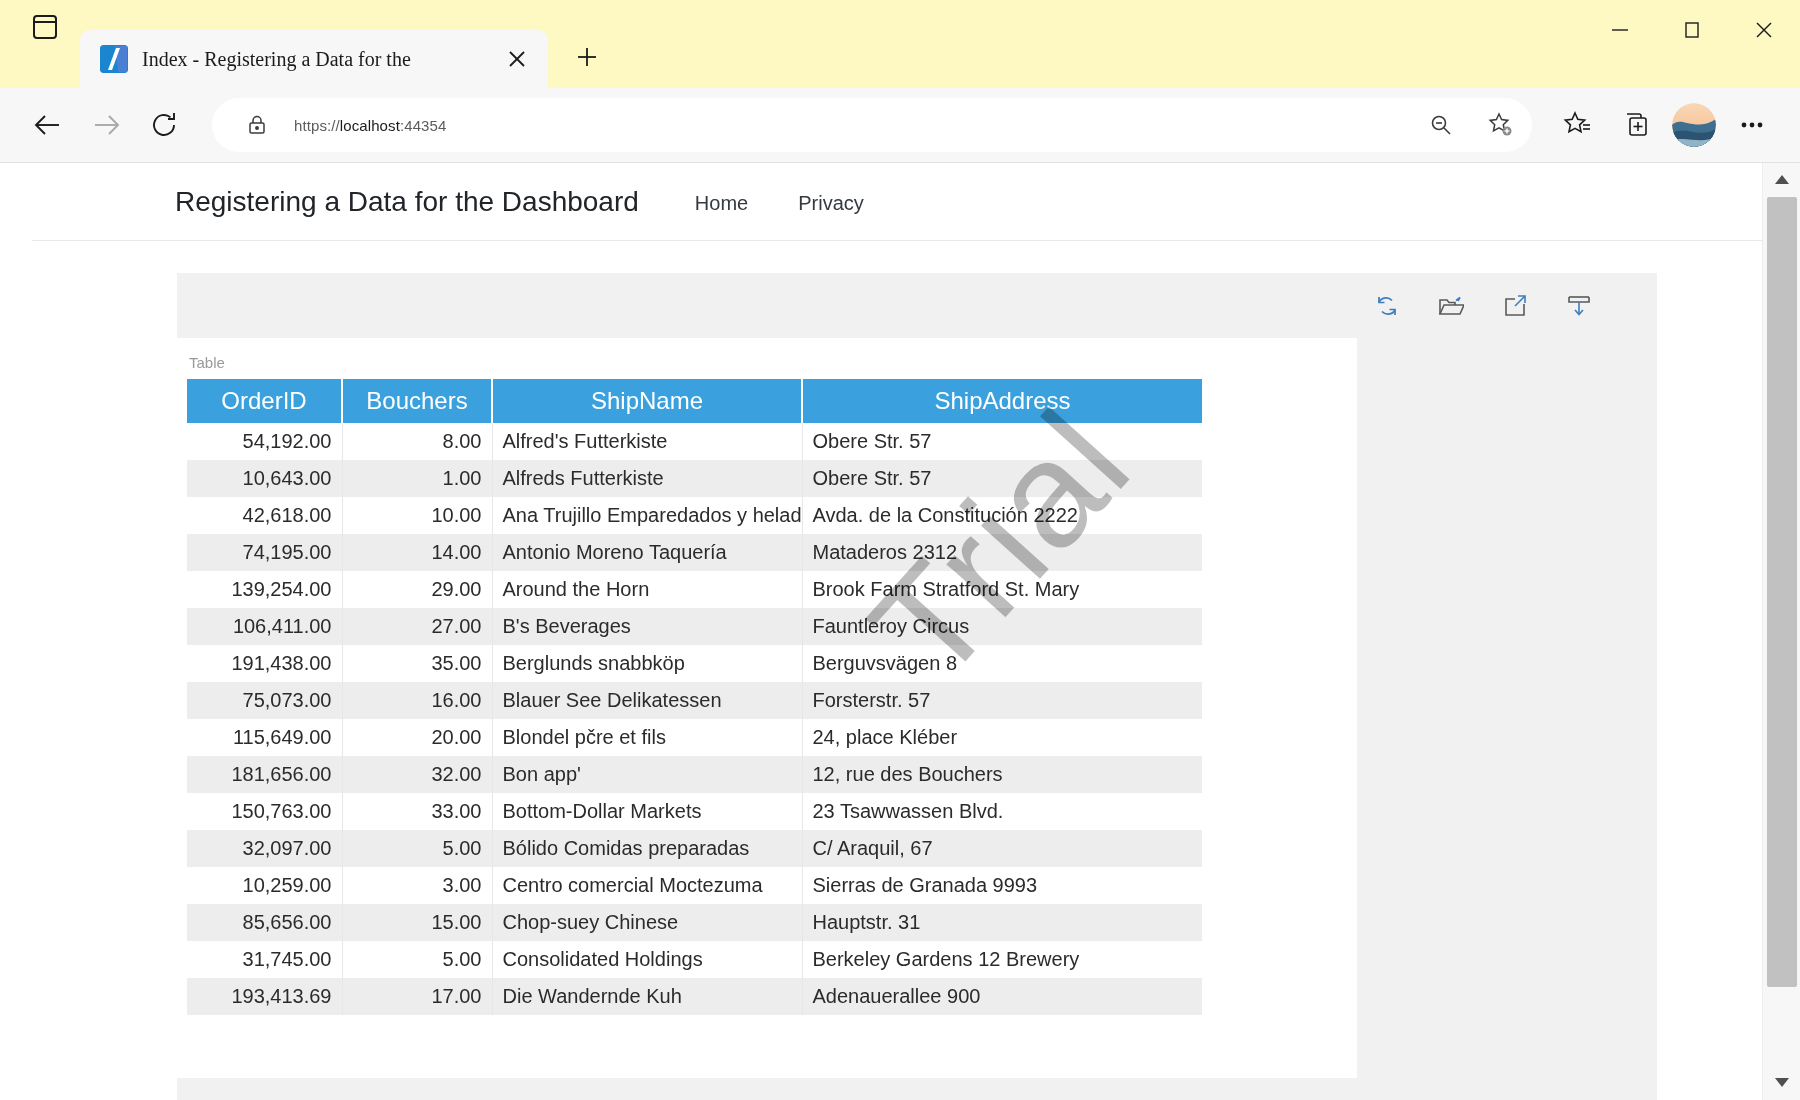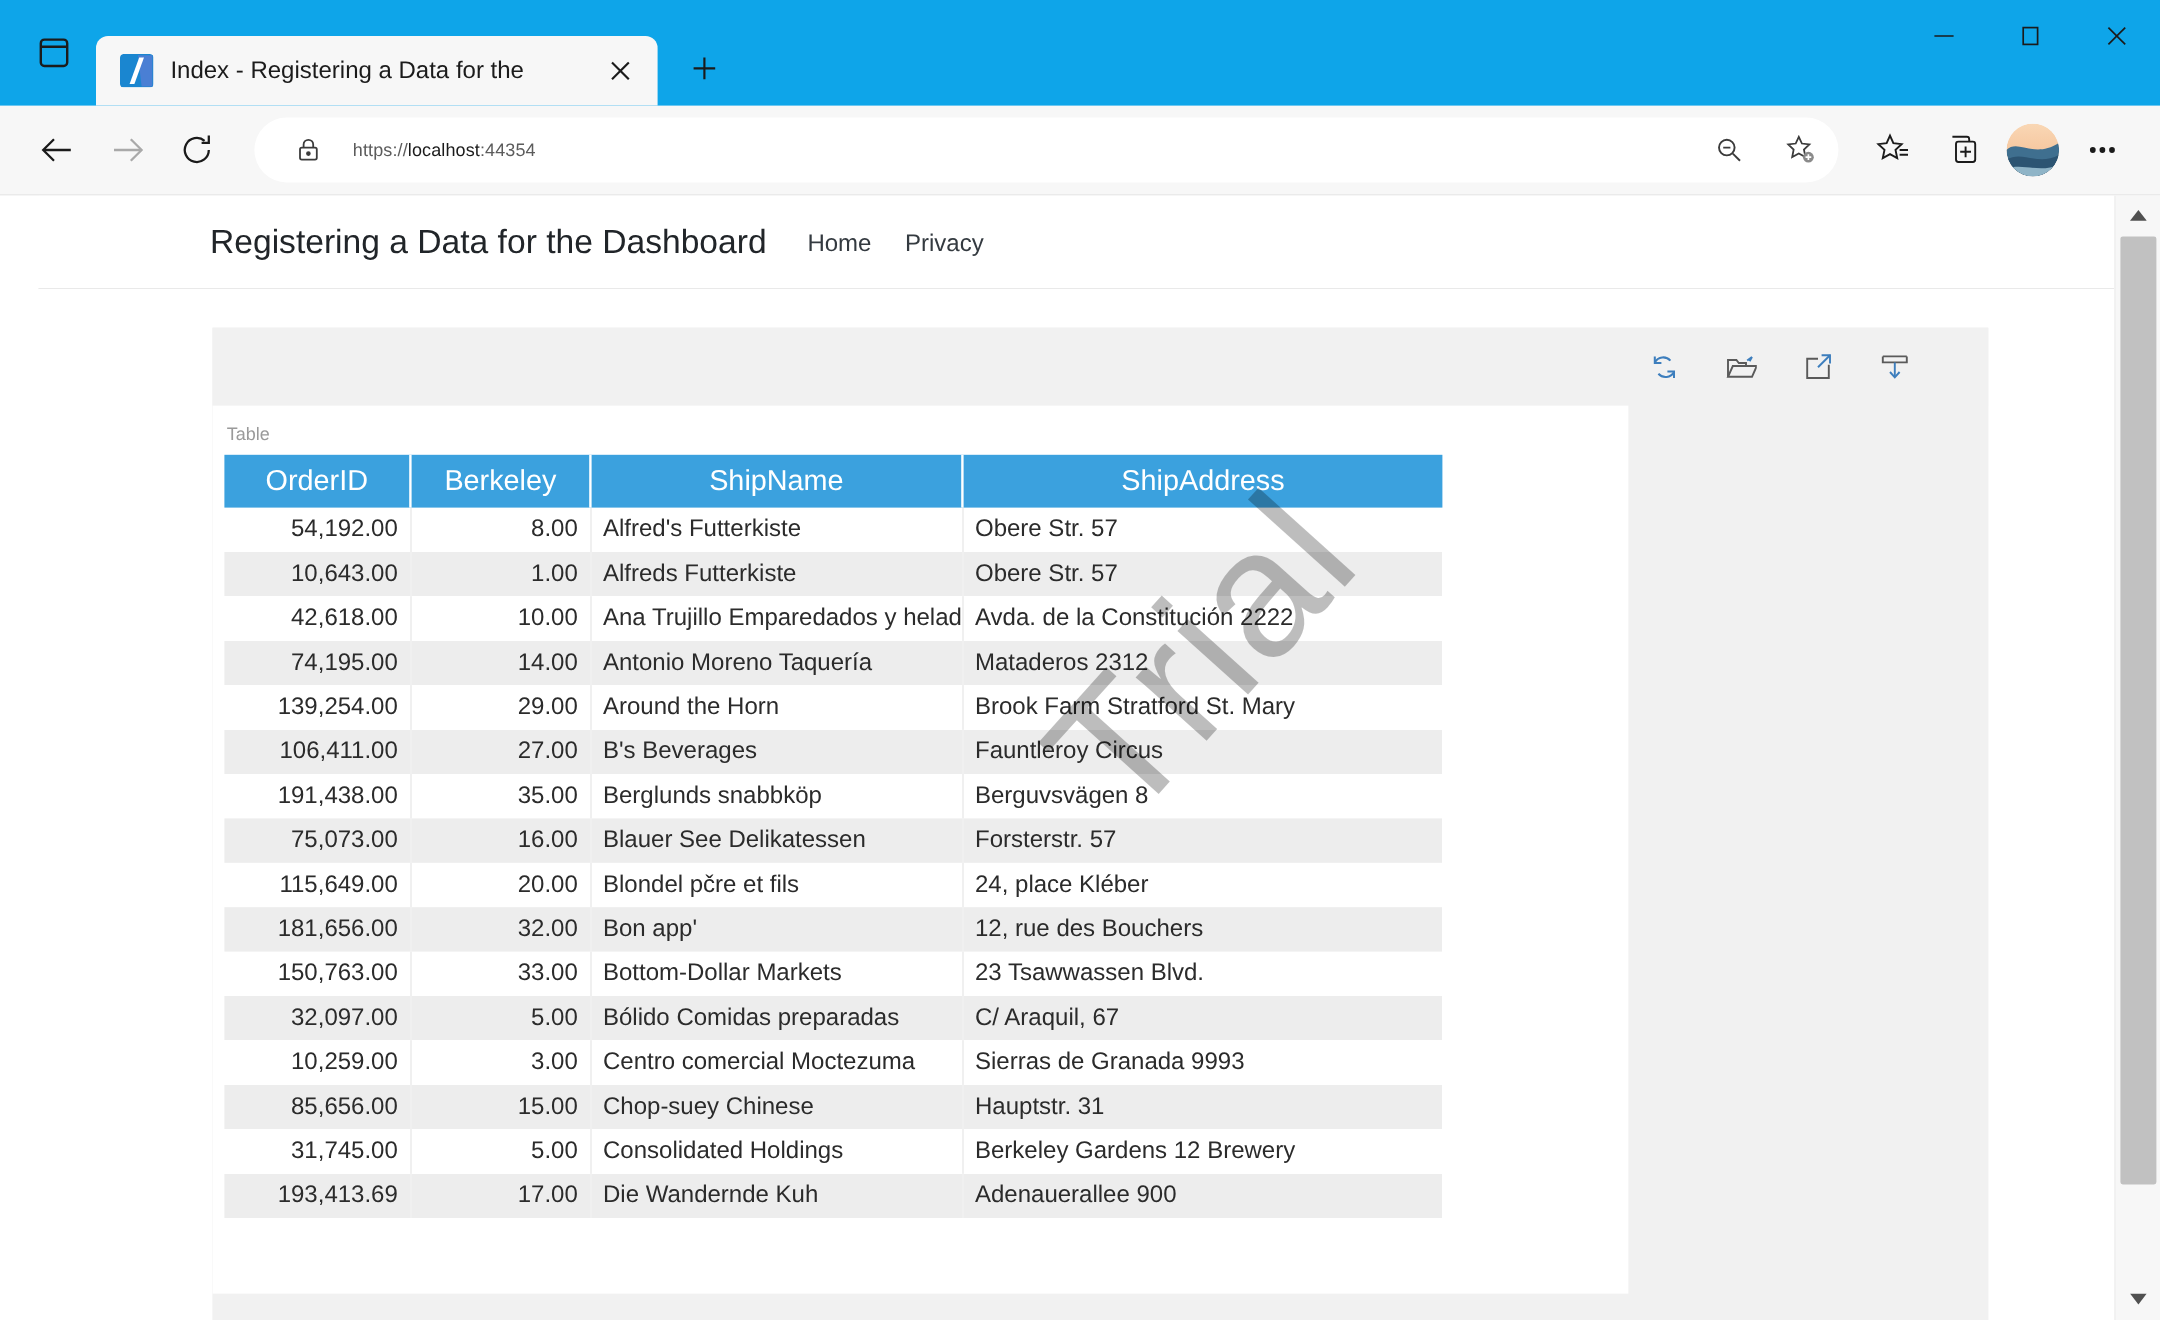--- a/index.html
+++ b/index.html
@@ -8,25 +8,25 @@
     overflow: hidden;
     font-family: "Liberation Sans", sans-serif;
     background: #ffffff;
   }
 
   
   .browser { width: 1800px; height: 1100px; position: relative; display: flex; flex-direction: column; }
 
   .titlebar {
     height: 88px;
-    background: #0ea5e9;
+    background: #fef9c3;
     display: flex;
-    align-items: flex-end;
     position: relative;
     flex: 0 0 auto;
+    font-family: Liberation Serif, serif;
   }
 
   .tab-side-btn {
     width: 54px; height: 54px;
     margin: 0 0 17px 18px;
     display: flex; align-items: center; justify-content: center;
     border-radius: 6px;
     cursor: pointer;
   }
 
@@ -163,20 +163,21 @@
     font-size: 28px;
     color: #212529;
     white-space: nowrap;
   }
   .nav-links { display: flex; gap: 28px; align-items: center; padding-top: 3px;}
   .nav-link {
     font-size: 20px;
     color: #343a40;
     text-decoration: none;
     cursor: pointer;
+    margin-left: 22px;
   }
 
   .page-body { background: #ffffff; height: calc(100% - 79px); position: relative; }
 
   
   .report-viewer {
     position: absolute;
     left: 145px;
     top: 32px;
     width: 1480px;
@@ -484,21 +485,21 @@
             <table class="report-table">
               <colgroup>
                 <col style="width:155px">
                   <col style="width:150px">
                   <col style="width:310px">
                   <col style="width:400px">
               </colgroup>
               <thead>
                 <tr>
                   <th>OrderID</th>
-                  <th>Berkeley</th>
+                  <th>Bouchers</th>
                   <th>ShipName</th>
                   <th>ShipAddress</th>
                 </tr>
               </thead>
               <tbody>
                   <tr>
                     <td class="col-num">54,192.00</td>
                     <td class="col-num">8.00</td>
                     <td class="col-txt">Alfred's Futterkiste</td>
                     <td class="col-txt">Obere Str. 57</td>

